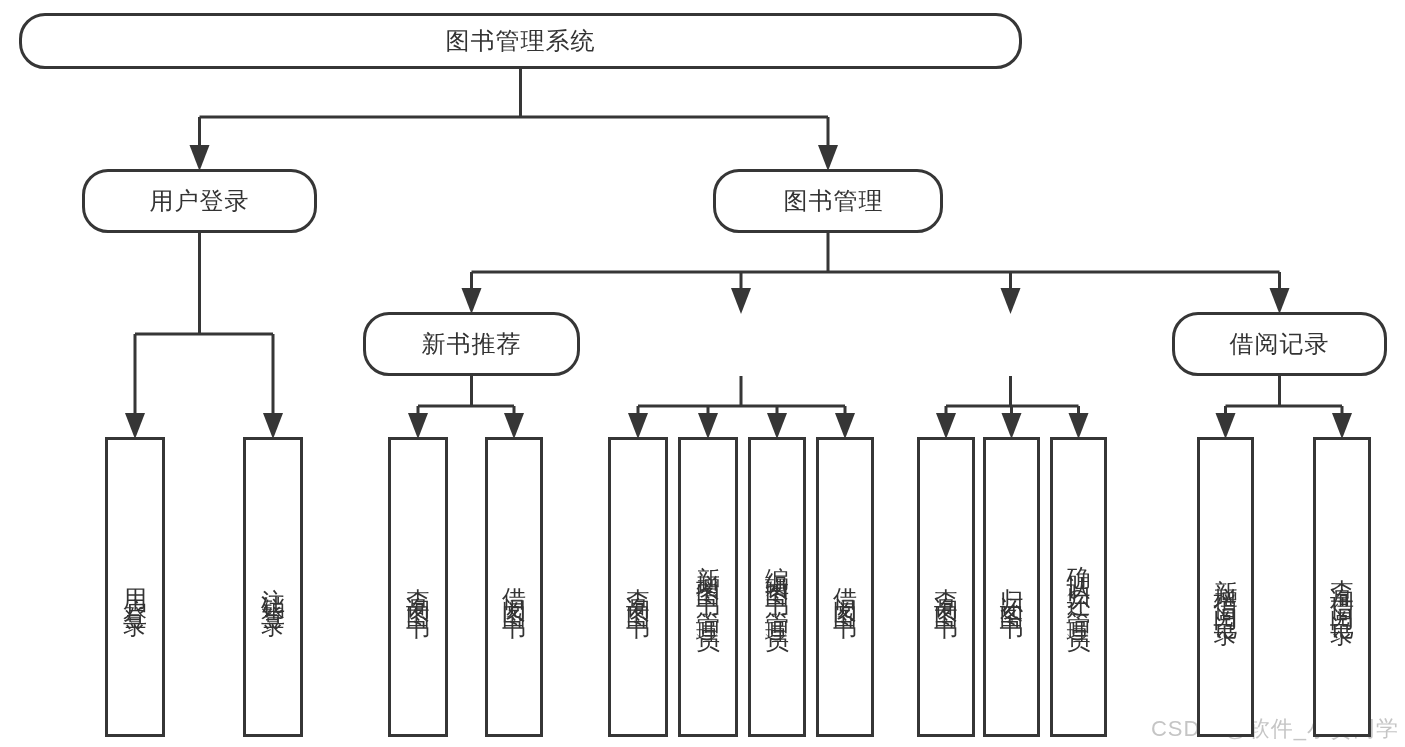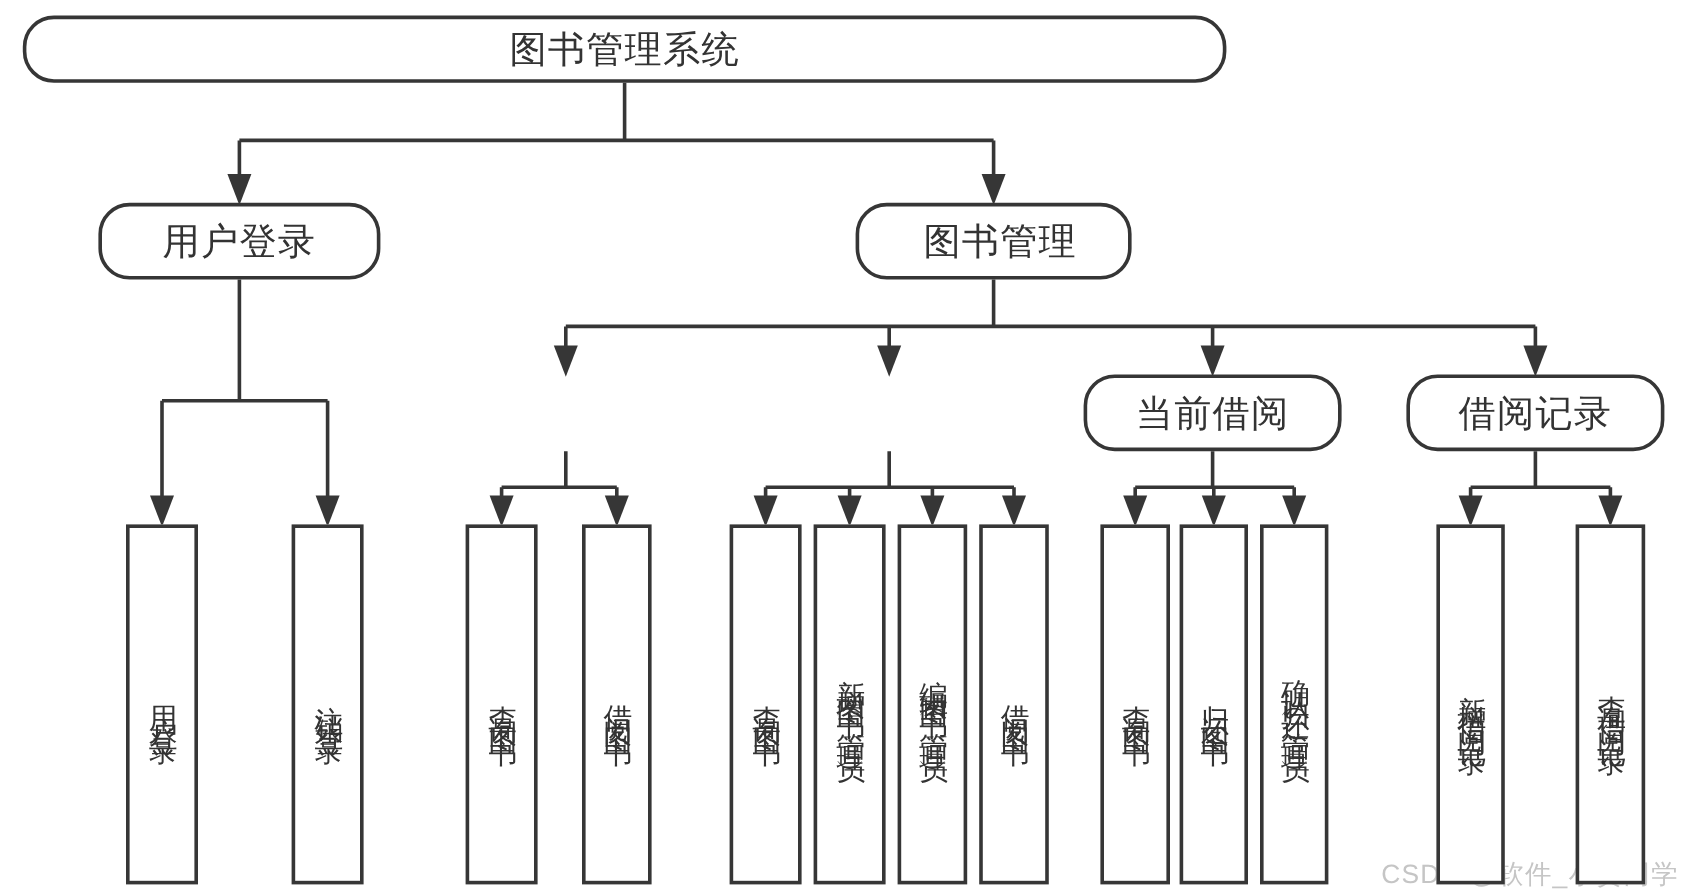--- a/index.html
+++ b/index.html
@@ -22,21 +22,21 @@
     position:absolute;
     box-sizing:border-box;
     border:3px solid var(--box-border);
     background:var(--box-bg);
     color:var(--text);
     display:flex;
     align-items:center;
     justify-content:center;
     line-height:1;
   }
-  .node.h{font-size:31px;letter-spacing:1px;border-radius:26px;}
+  .node.h{font-size:24px;letter-spacing:1px;border-radius:26px;}
   .node.v{font-size:24px;}
   .node.v .lbl{
     writing-mode:vertical-rl;
     text-orientation:mixed;
     letter-spacing:9px;
   }
   .watermark{
     position:absolute;
     top:714px;right:6px;
     font-size:22px;
@@ -80,22 +80,22 @@
   <span class="watermark">CSDN @软件_小贺同学</span>
 <div class="node h" style="left: 19px; top: 13px; width: 1003px; height: 56px;">
       <span class="lbl">图书管理系统</span>
     </div>
     <div class="node h" style="left: 82px; top: 169px; width: 235px; height: 64px;">
       <span class="lbl">用户登录</span>
     </div>
     <div class="node h" style="left: 713px; top: 169px; width: 230px; height: 64px; padding-left: 11px;">
       <span class="lbl">图书管理</span>
     </div>
-    <div class="node h" style="left: 903px; top: 312px; width: 215px; height: 64px;">
-      <span class="lbl">当前借阅</span>
+    <div class="node h" style="left: 363px; top: 312px; width: 217px; height: 64px;">
+      <span class="lbl">新书推荐</span>
     </div>
     <div class="node h" style="left: 1172px; top: 312px; width: 215px; height: 64px;">
       <span class="lbl">借阅记录</span>
     </div>
     <div class="node v" style="left: 105px; top: 437px; width: 60px; height: 300px;">
       <span class="lbl">用户登录</span>
     </div>
     <div class="node v" style="left: 243px; top: 437px; width: 60px; height: 300px;">
       <span class="lbl">注销登录</span>
     </div>

